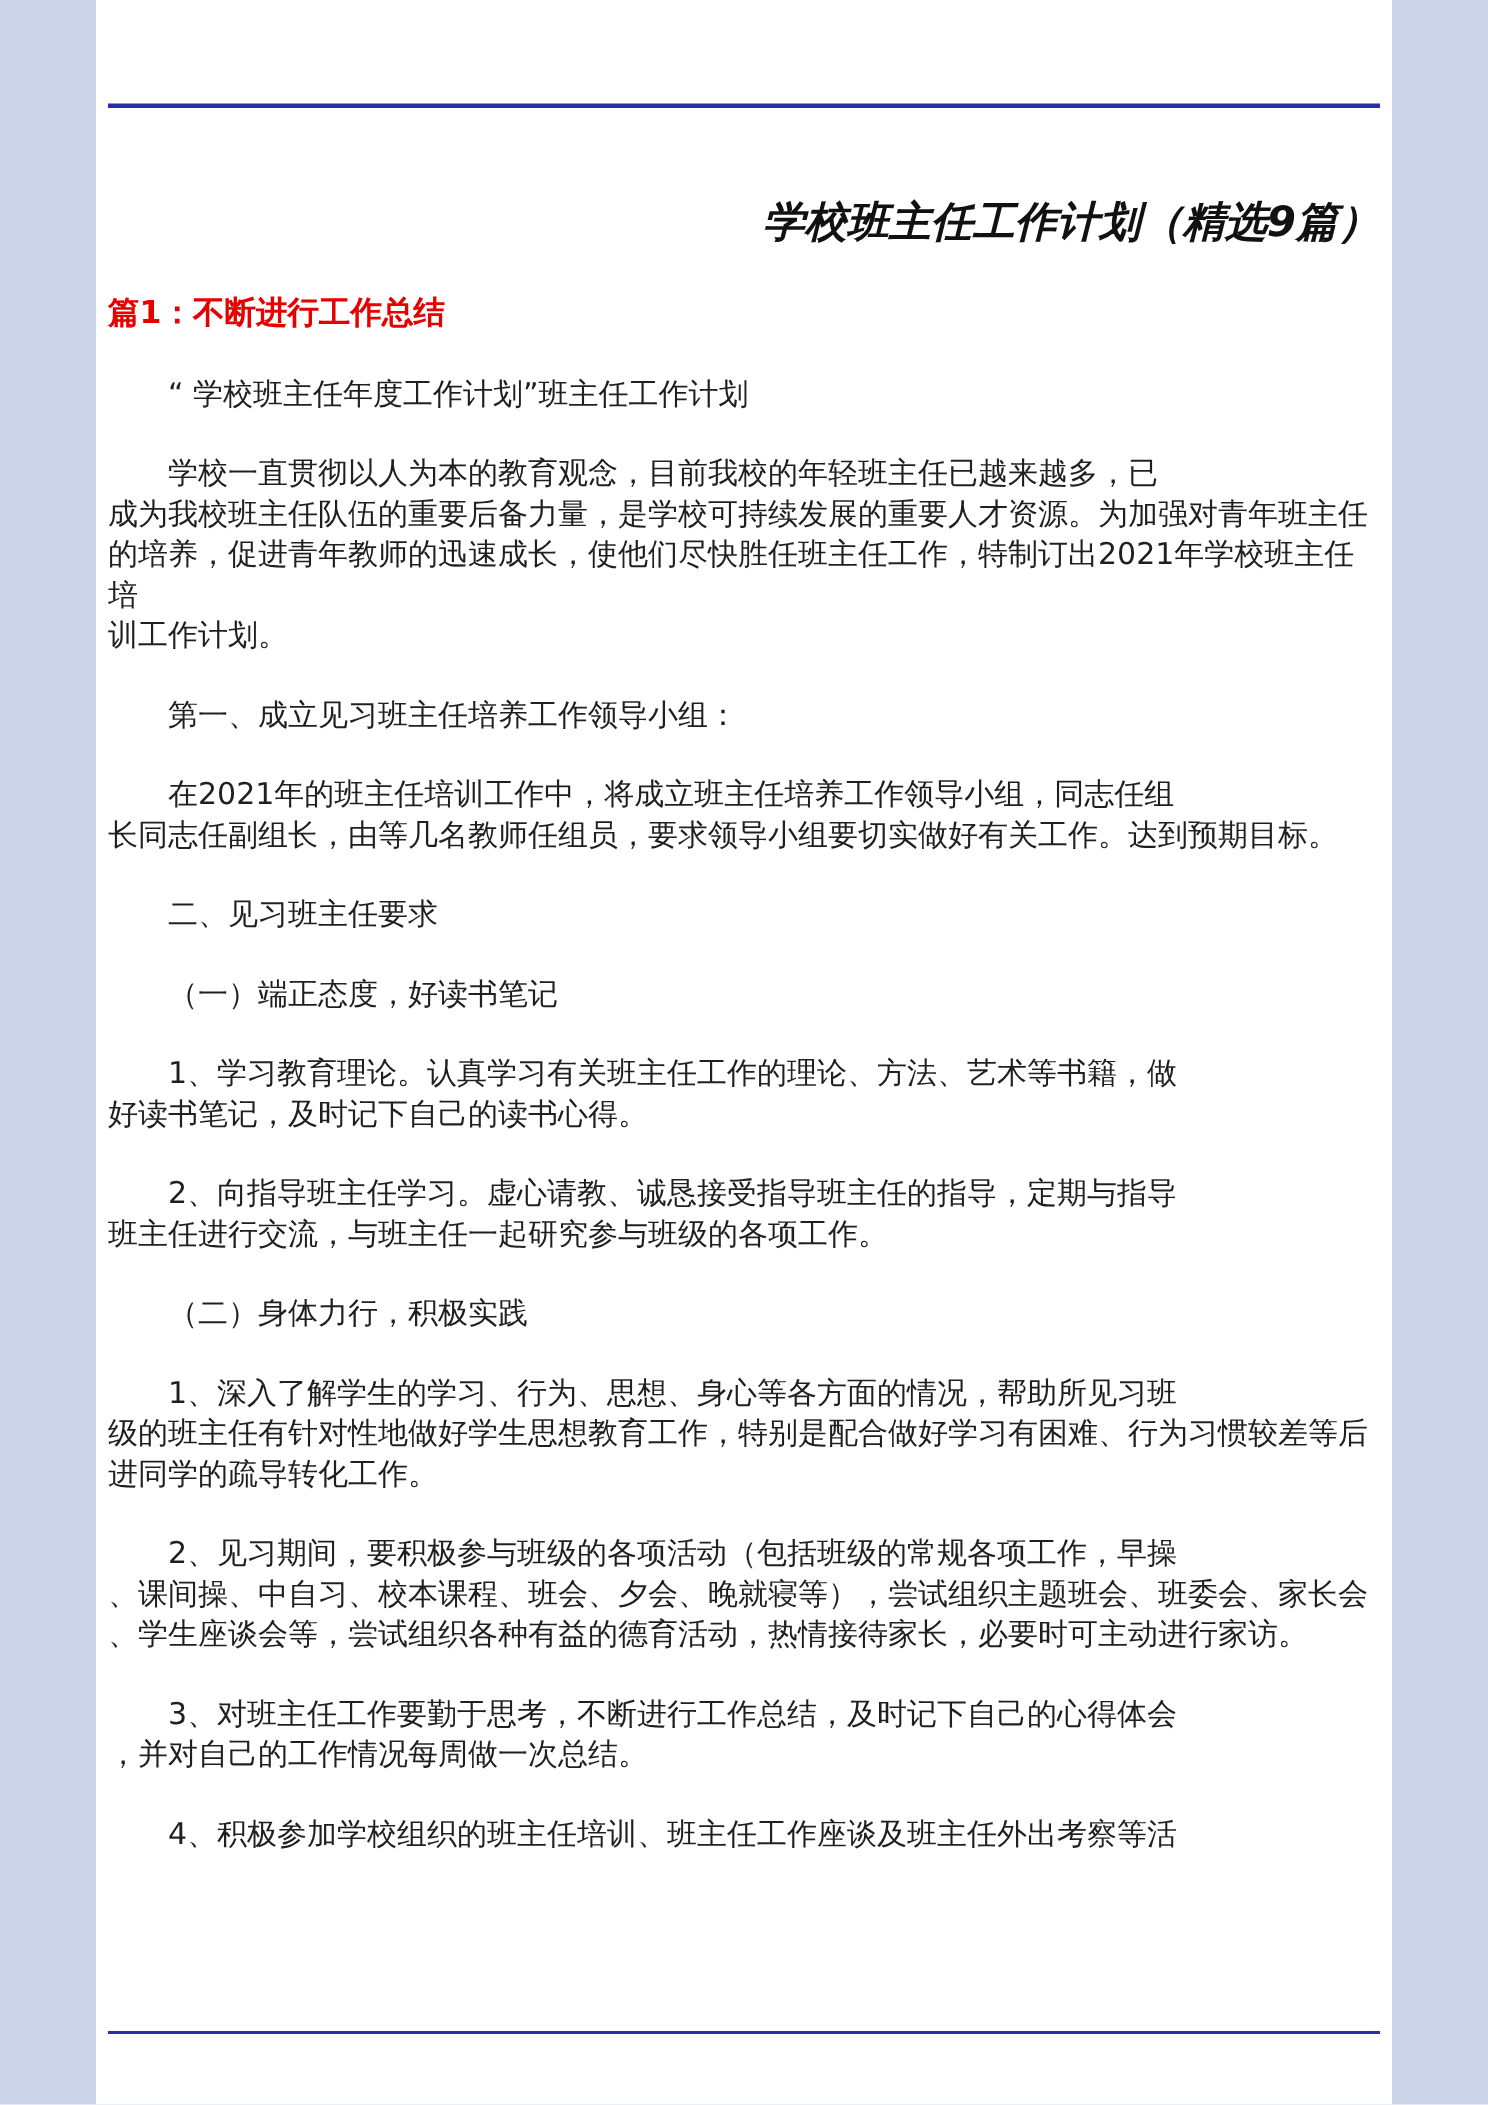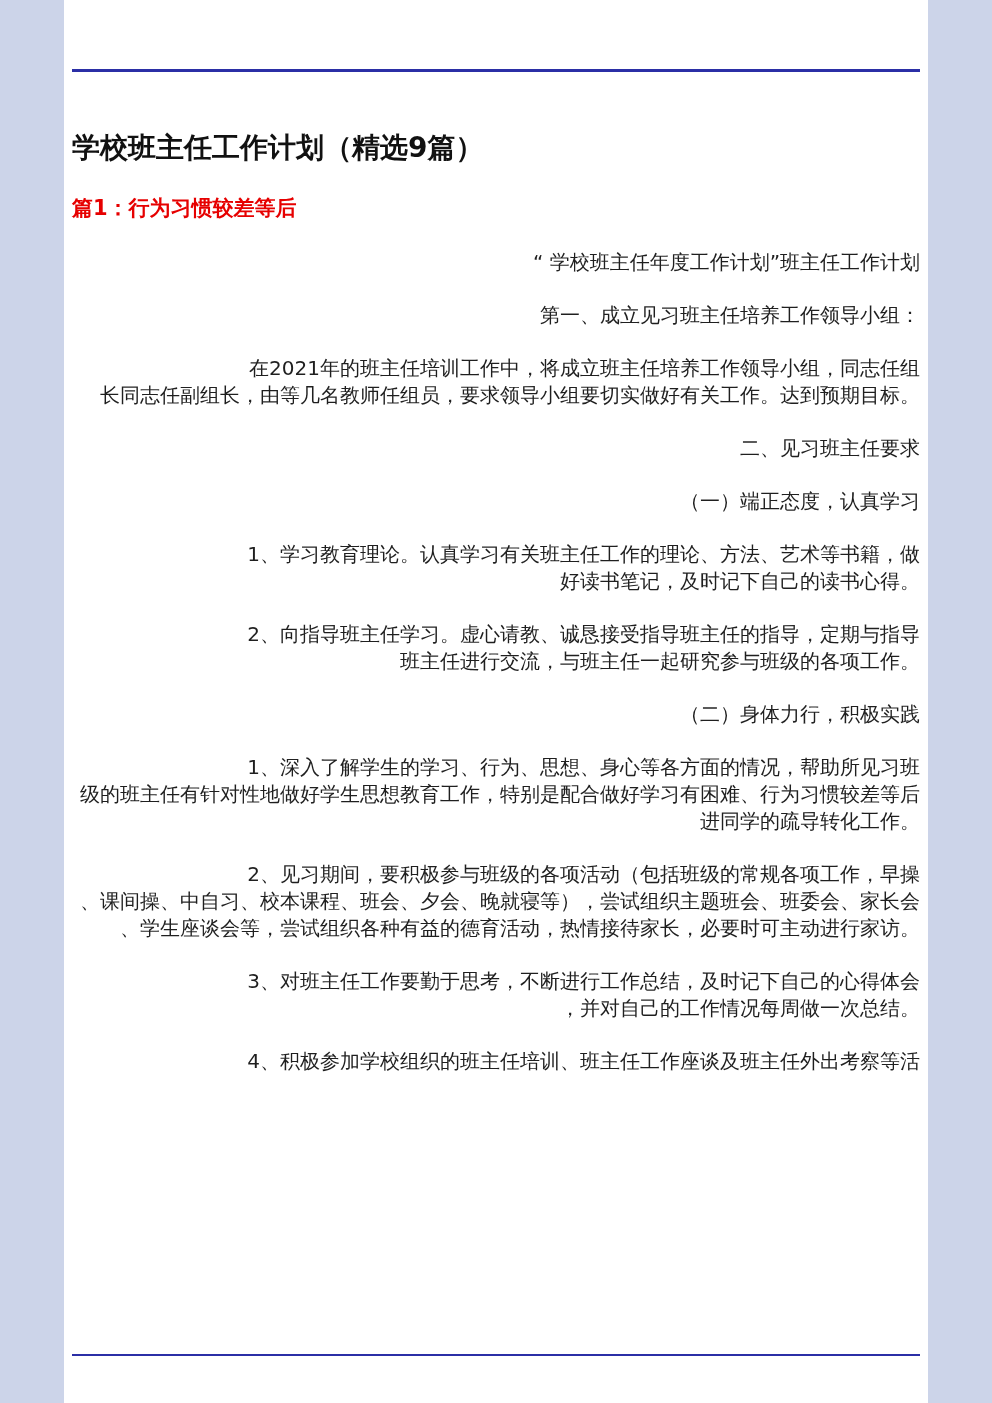--- a/index.html
+++ b/index.html
@@ -32,31 +32,32 @@
     left: 8px;
     right: 8px;
     top: 1354px;
     height: 2px;
   }
   .doc-title {
     margin: 57px 0 0 0;
     font-size: 28px;
     line-height: 38px;
     font-weight: bold;
-    text-align: left;
+    text-align: right;
     color: #111111;
+    font-style: italic;
   }
   .section-heading {
     margin: 26px 0 0 0;
     font-size: 21px;
     line-height: 30px;
     font-weight: bold;
     color: var(--heading-red, #e60000);
   }
-  .doc-body { margin-top: 4px; text-align: right; }
+  .doc-body { margin-top: 4px; }
   .para {
     margin: 26px 0 0 0;
     font-size: 20px;
     line-height: 27px;
     text-indent: 2em;
     white-space: pre-line;
     color: var(--text, #1f1f1f);
   }
   .page-footer {
     position: absolute;
@@ -67,28 +68,32 @@
     color: var(--footer-blue, #3d47cc);
     margin-top: 48px;
   }
 </style>
 </head>
 <body>
 
 <div class="page">
   <div class="rule rule-top"></div>
   <h1 class="doc-title">学校班主任工作计划（精选9篇）</h1>
-  <h2 class="section-heading">篇1：行为习惯较差等后</h2>
+  <h2 class="section-heading">篇1：不断进行工作总结</h2>
   <div class="doc-body">
       <p class="para">“ 学校班主任年度工作计划”班主任工作计划</p>
+      <p class="para">学校一直贯彻以人为本的教育观念，目前我校的年轻班主任已越来越多，已
+成为我校班主任队伍的重要后备力量，是学校可持续发展的重要人才资源。为加强对青年班主任
+的培养，促进青年教师的迅速成长，使他们尽快胜任班主任工作，特制订出2021年学校班主任培
+训工作计划。</p>
       <p class="para">第一、成立见习班主任培养工作领导小组：</p>
       <p class="para">在2021年的班主任培训工作中，将成立班主任培养工作领导小组，同志任组
 长同志任副组长，由等几名教师任组员，要求领导小组要切实做好有关工作。达到预期目标。</p>
       <p class="para">二、见习班主任要求</p>
-      <p class="para">（一）端正态度，认真学习</p>
+      <p class="para">（一）端正态度，好读书笔记</p>
       <p class="para">1、学习教育理论。认真学习有关班主任工作的理论、方法、艺术等书籍，做
 好读书笔记，及时记下自己的读书心得。</p>
       <p class="para">2、向指导班主任学习。虚心请教、诚恳接受指导班主任的指导，定期与指导
 班主任进行交流，与班主任一起研究参与班级的各项工作。</p>
       <p class="para">（二）身体力行，积极实践</p>
       <p class="para">1、深入了解学生的学习、行为、思想、身心等各方面的情况，帮助所见习班
 级的班主任有针对性地做好学生思想教育工作，特别是配合做好学习有困难、行为习惯较差等后
 进同学的疏导转化工作。</p>
       <p class="para">2、见习期间，要积极参与班级的各项活动（包括班级的常规各项工作，早操
 、课间操、中自习、校本课程、班会、夕会、晚就寝等），尝试组织主题班会、班委会、家长会

